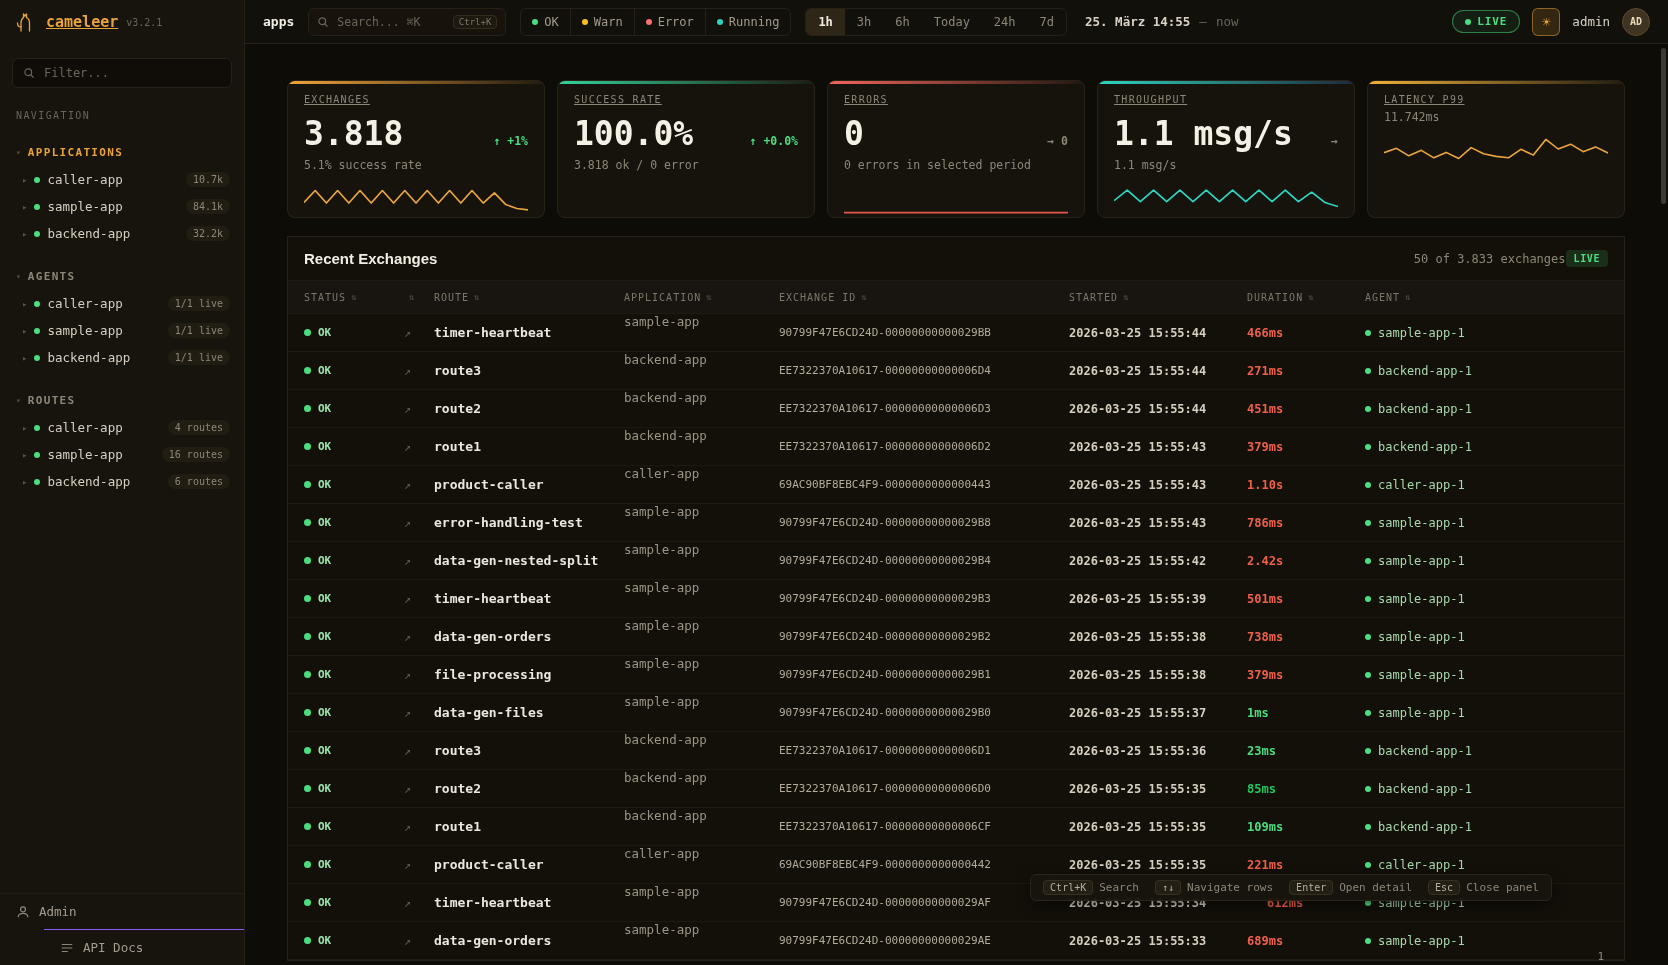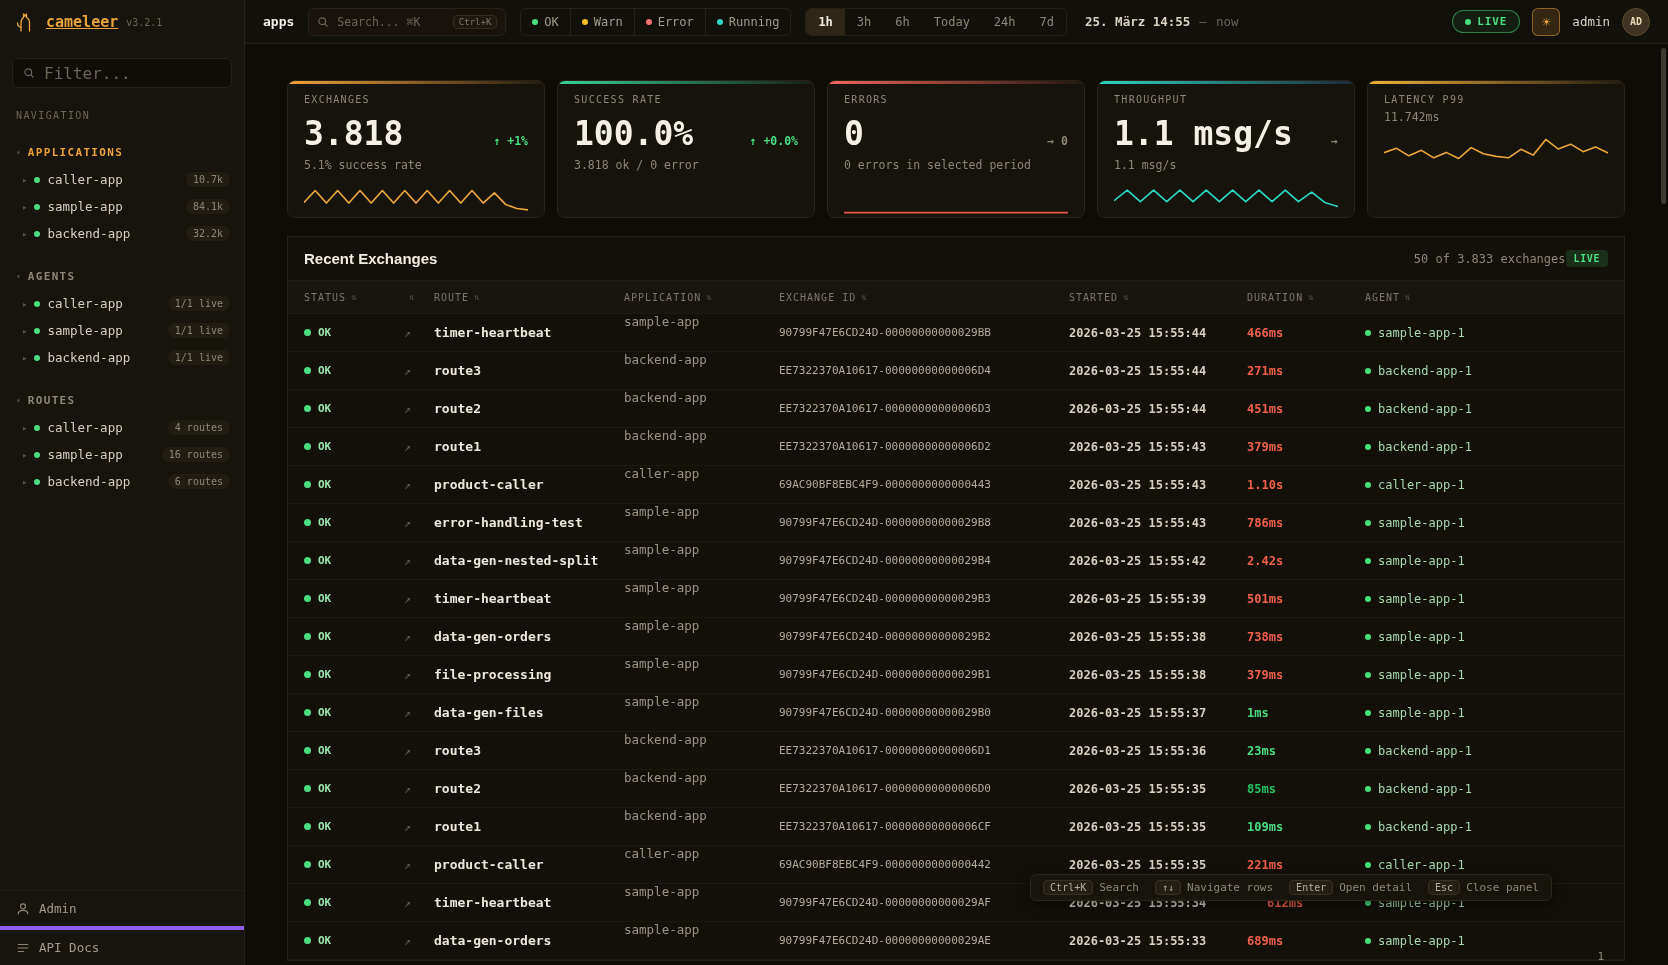--- a/index.html
+++ b/index.html
@@ -10,36 +10,36 @@
     font-family:"DejaVu Sans Mono", monospace; font-size:13px;
   }
   .app { display:flex; height:100%; }
 
   
   aside { width:245px; flex:none; background:#17130d; border-right:1px solid #262016; display:flex; flex-direction:column; }
   .logo-row { height:44px; display:flex; align-items:center; gap:8px; padding:0 14px; flex:none; }
   .brand { color:#e8a33c; font-weight:bold; font-size:15px;text-decoration:underline; }
   .version { color:#6b6458; font-size:10px; }
   .filter-box { margin:14px 12px 0; height:30px; background:#100d08; border:1px solid #262016; border-radius:6px; display:flex; align-items:center; gap:7px; padding:0 10px; flex:none; }
-  .filter-box input { flex:1; min-width:0; background:transparent; border:none; outline:none; color:#5eead4; font:inherit; font-size:16px; }
+  .filter-box input { flex:1; min-width:0; background:transparent; border:none; outline:none; color:#5eead4; font:inherit; font-size:12px; }
   ::placeholder { color:#6b6458; }
   .nav-label { margin:22px 16px 2px; font-size:10px; letter-spacing:.14em; color:#6b6458; }
   .sec-head { display:flex; align-items:center; gap:7px; padding:7px 16px; margin-top:16px; cursor:pointer; }
   .sec-caret { color:#5a5449; font-size:8px; }
   .sec-label { font-size:11px; letter-spacing:.12em; color:#8d8678; font-weight:bold; }
   .sec-label.accent { color:#e8a33c; }
   .side-item { display:flex; align-items:center; gap:7px; padding:6px 14px 6px 22px; cursor:pointer; font-size:12.5px; }
   .item-caret { color:#5a5449; font-size:9px; }
   .dot { width:6px; height:6px; border-radius:50%; flex:none; }
   .dot.green { background:#4ade80; }
   .item-name { color:#d6cfc2; flex:1; }
   .item-badge { font-size:10px; color:#8d8678; background:#221d13; border-radius:8px; padding:2px 7px; }
   .sidebar-footer { margin-top:auto; border-top:1px solid #221d13; }
   .foot-item { display:flex; align-items:center; gap:9px; padding:10px 16px; color:#a39b8d; font-size:12.5px; cursor:pointer; }
-  .foot-item + .foot-item { border-top:4px solid #8b5cf6; }
+  .foot-item + .foot-item { border-top:1px solid #8b5cf6;margin-left:44px; }
   .foot-icon { color:#8d8678; display:flex; }
 
   
   .main { flex:1; display:flex; flex-direction:column; min-width:0; }
   .topbar { height:44px; flex:none; background:#12100a; border-bottom:1px solid #262016; display:flex; align-items:center; padding:0 18px; gap:14px; }
   .page-label { font-weight:bold; color:#f2ede3; }
   .searchbox { width:198px; height:28px; background:#17130c; border:1px solid #262016; border-radius:6px; display:flex; align-items:center; padding:0 8px; gap:6px; }
   .searchbox input { flex:1; min-width:0; background:transparent; border:none; outline:none; color:#ece7dd; font:inherit; font-size:11.5px; }
   .kbd { font-size:9px; color:#7d7668; border:1px solid #332c1f; border-radius:4px; padding:1px 5px; background:#1d1810; white-space:nowrap; }
   .pill-group { display:flex; border:1px solid #262016; border-radius:6px; overflow:hidden; height:28px; align-items:stretch; }
@@ -55,21 +55,21 @@
   .live-pill { display:flex; align-items:center; gap:6px; border:1px solid rgba(74,222,128,.5); background:rgba(74,222,128,.07); border-radius:999px; padding:4px 12px; color:#4ade80; font-size:11px; font-weight:bold; letter-spacing:.08em; cursor:pointer; }
   .sun-btn { width:28px; height:28px; border-radius:6px; background:rgba(232,163,60,.16); border:1px solid rgba(232,163,60,.5); color:#f0a33a; display:flex; align-items:center; justify-content:center; font-size:14px; cursor:pointer; }
   .user-name { color:#d9d2c4; font-size:12.5px; }
   .avatar { width:28px; height:28px; border-radius:50%; background:#3f3322; border:1px solid #5a4a2e; color:#ead9b8; font-size:10px; font-weight:bold; display:flex; align-items:center; justify-content:center; cursor:pointer; }
 
   
   .content { flex:1; padding:36px 43px 0 42px; overflow:hidden; position:relative; }
   .stats { display:grid; grid-template-columns:repeat(5,1fr); gap:12px; margin-bottom:18px; }
   .card { position:relative; background:#16130d; border:1px solid #292217; border-radius:8px; padding:13px 16px 10px; height:138px; overflow:hidden; }
   .card-accent { position:absolute; top:0; left:0; right:0; height:3px; }
-  .card-label { font-size:10px; letter-spacing:.13em; color:#8d8678; }
+  .card-label { font-size:10px; letter-spacing:.13em; color:#8d8678;text-decoration:underline; }
   .card-main { display:flex; justify-content:space-between; align-items:baseline; margin-top:9px; }
   .card-value { font-size:33px; font-weight:bold; color:#f5f0e6; }
   .card-delta { font-size:11.5px; font-weight:bold; }
   .card-sub { font-size:11.5px; color:#8d8678; margin-top:5px; }
   .card-spark { height:40px; margin-top:6px; }
 
   .panel { background:#131009; border:1px solid #262016; border-radius:0; overflow:hidden; }
   .panel-head { display:flex; align-items:center; padding:13px 16px; gap:10px; }
   .panel-title { font-family:"Liberation Sans", sans-serif; font-size:15px; font-weight:bold; color:#f2ede3; }
   .panel-meta { margin-left:auto; display:flex; align-items:center; }

